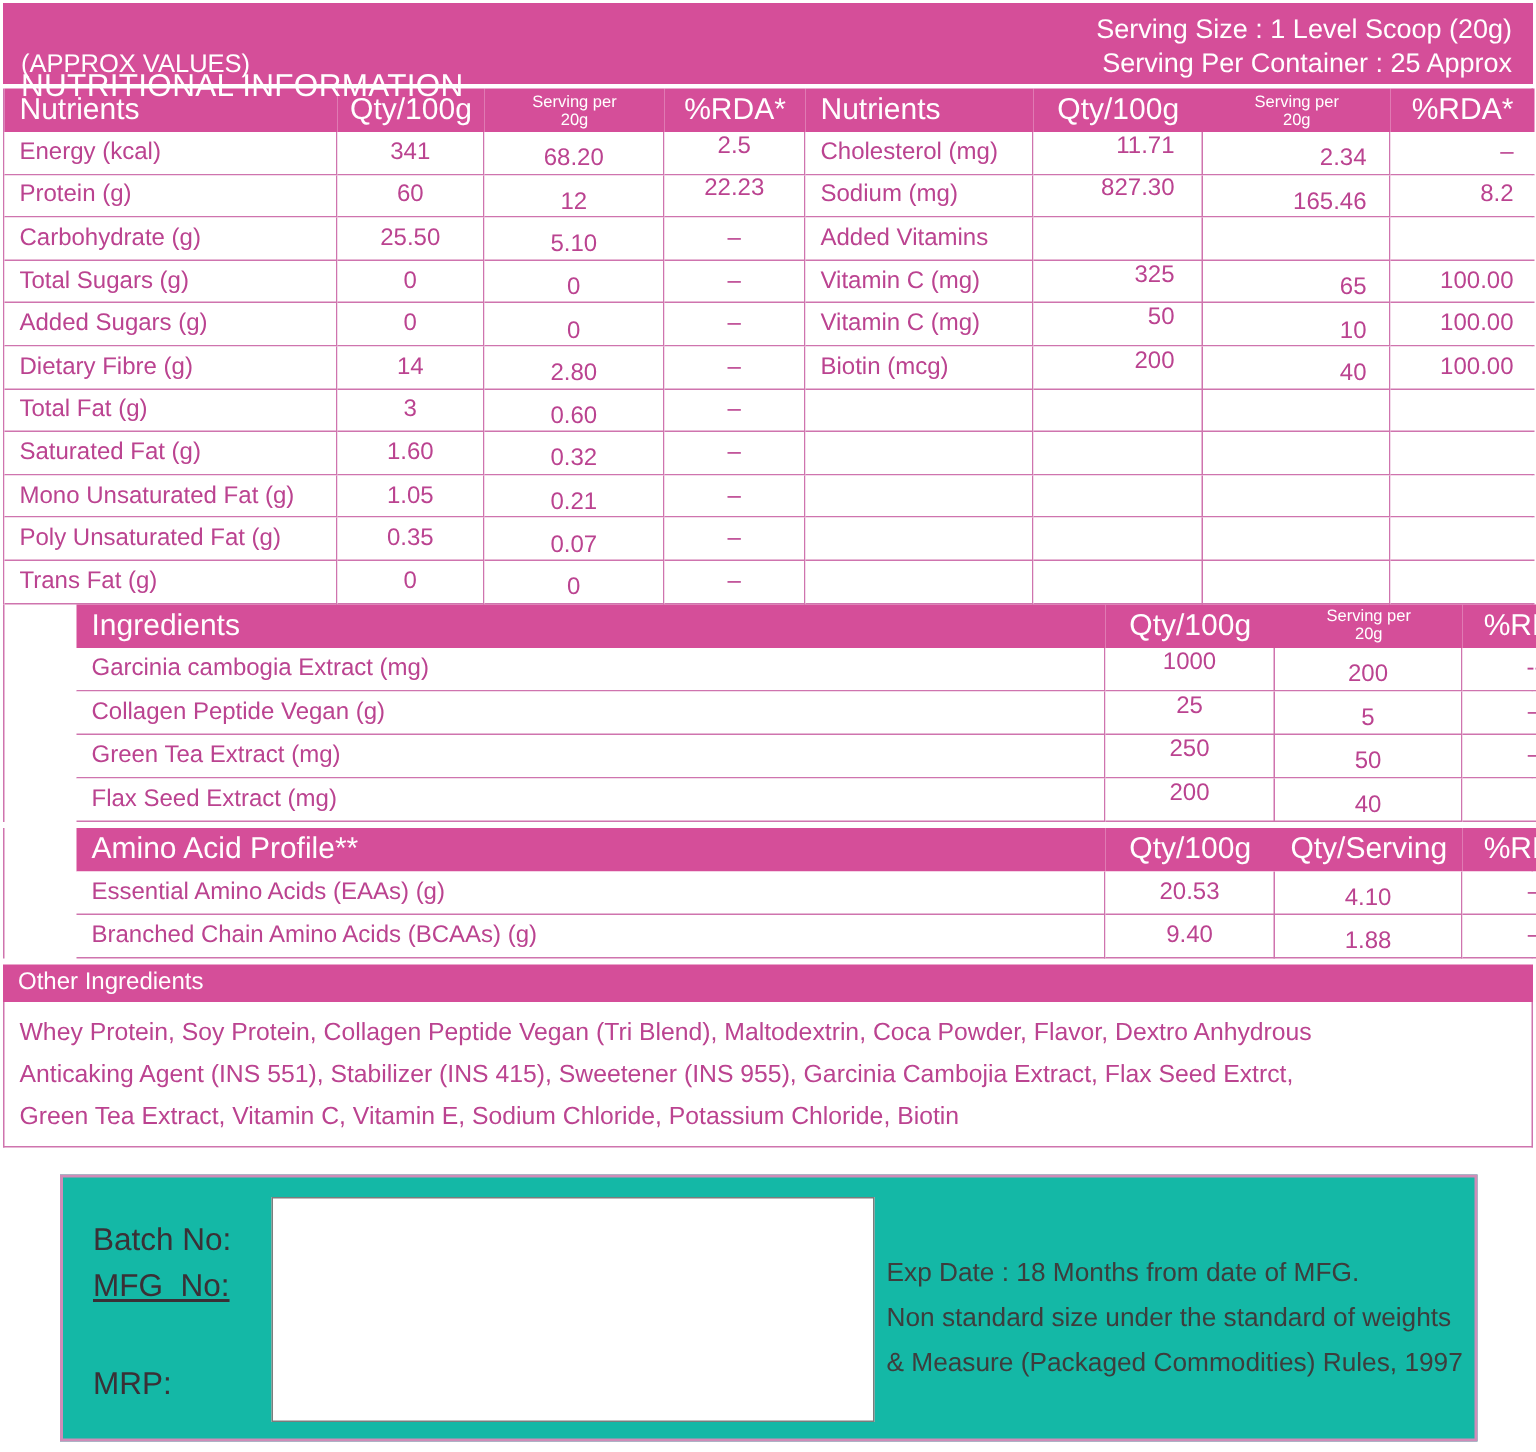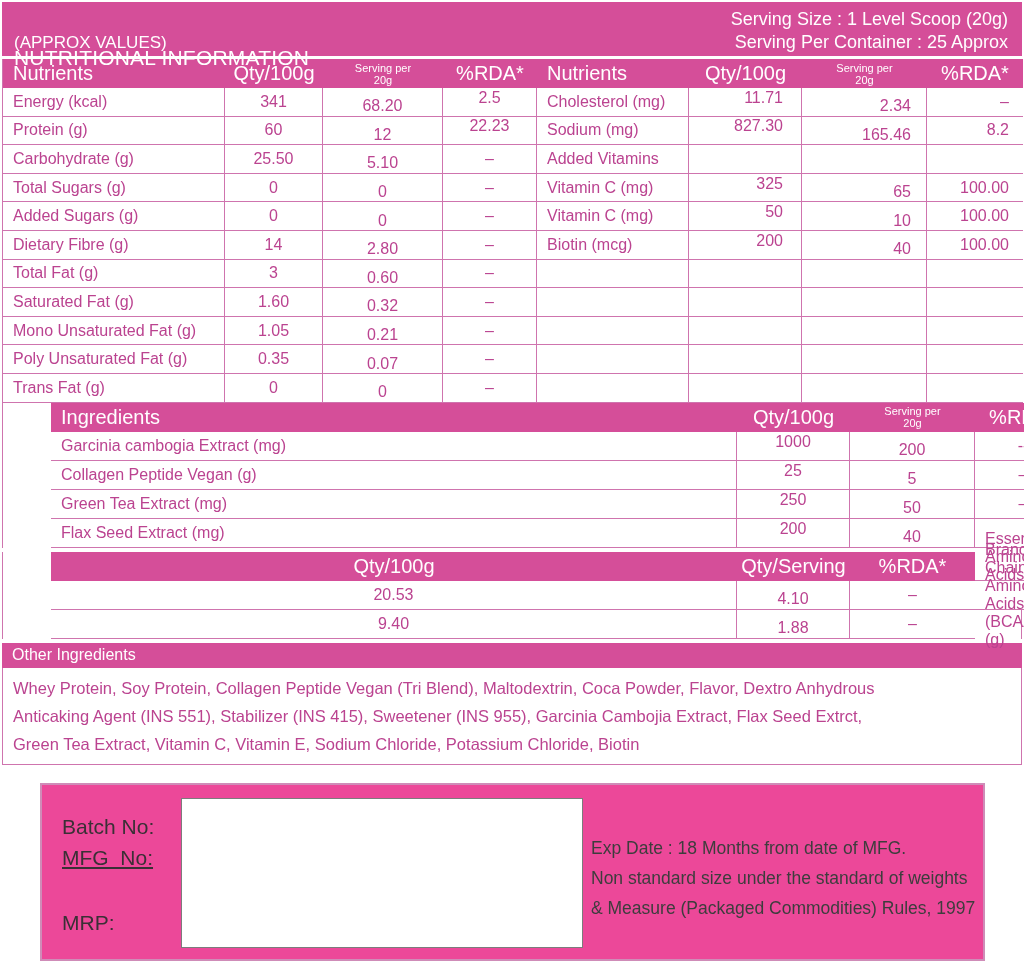--- a/index.html
+++ b/index.html
@@ -69,21 +69,21 @@
   }
   .opara{
     margin:0 2px;border:1px solid var(--borderpink);border-top:none;
     padding:6px 8px 6px 10px;color:var(--pinktext);
     font-size:16.5px;line-height:28px;box-sizing:border-box;width:1020px;
   }
   .opara div{white-space:nowrap;}
   
   .fbox{
     position:relative;margin:18px 0 0 40px;width:941px;height:174px;
-    border:2px solid #cf8cb8;background:#ec4899;
+    border:2px solid #cf8cb8;background:#14b8a6;
   }
   .flabel{position:absolute;left:20px;font-size:21px;color:#3a3036;white-space:pre;}
   .flabel.batch{top:30px;}
   .flabel.mfg{top:61px;text-decoration:underline;}
   .flabel.mrp{top:126px;}
   .finner{
     position:absolute;left:139px;top:13px;width:400px;height:148px;
     border:1px solid #7c7c7c;background:#fff;
   }
   .fexp{position:absolute;left:549px;top:48px;font-size:17.5px;line-height:30px;color:#3d3d3d;}
@@ -242,20 +242,21 @@
   <div class="c val nr">–</div>
 
   <div class="c name">Flax Seed Extract (mg)</div>
   <div class="c val up">200</div>
   <div class="c val dn">40</div>
   <div class="c val nr"></div>
 </div>
 
 <div class="gap4"></div>
 <div class="itable">
+  <div class="hc hname">Amino Acid Profile**</div>
   <div class="hc hmid">Qty/100g</div>
   <div class="hc hmid">Qty/Serving</div>
   <div class="hc hmid">%RDA*</div>
 
   <div class="c name">Essential Amino Acids (EAAs) (g)</div>
   <div class="c val">20.53</div>
   <div class="c val dn">4.10</div>
   <div class="c val nr">–</div>
 
   <div class="c name">Branched Chain Amino Acids (BCAAs) (g)</div>

